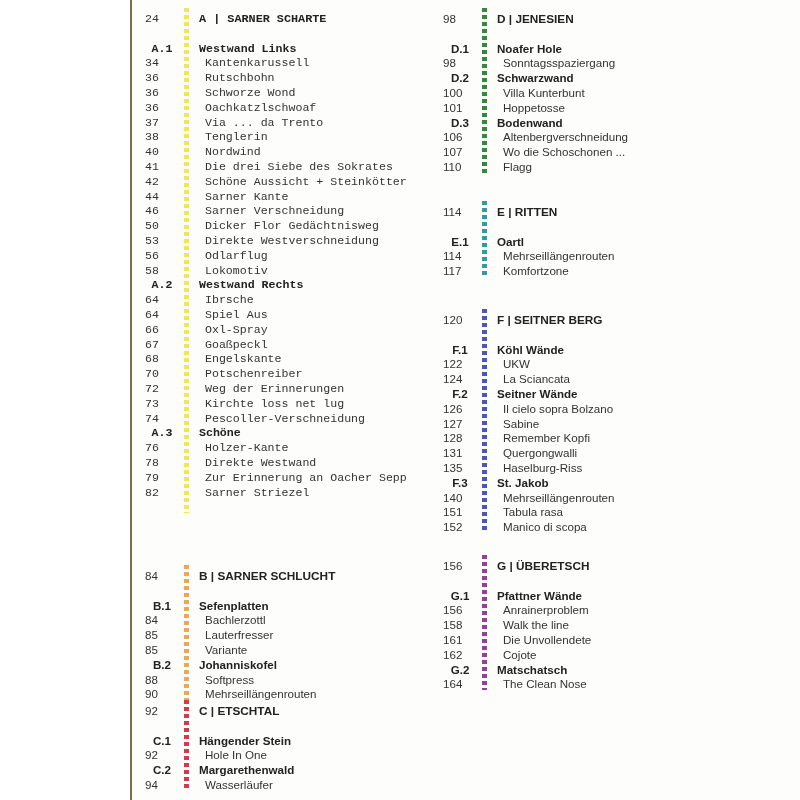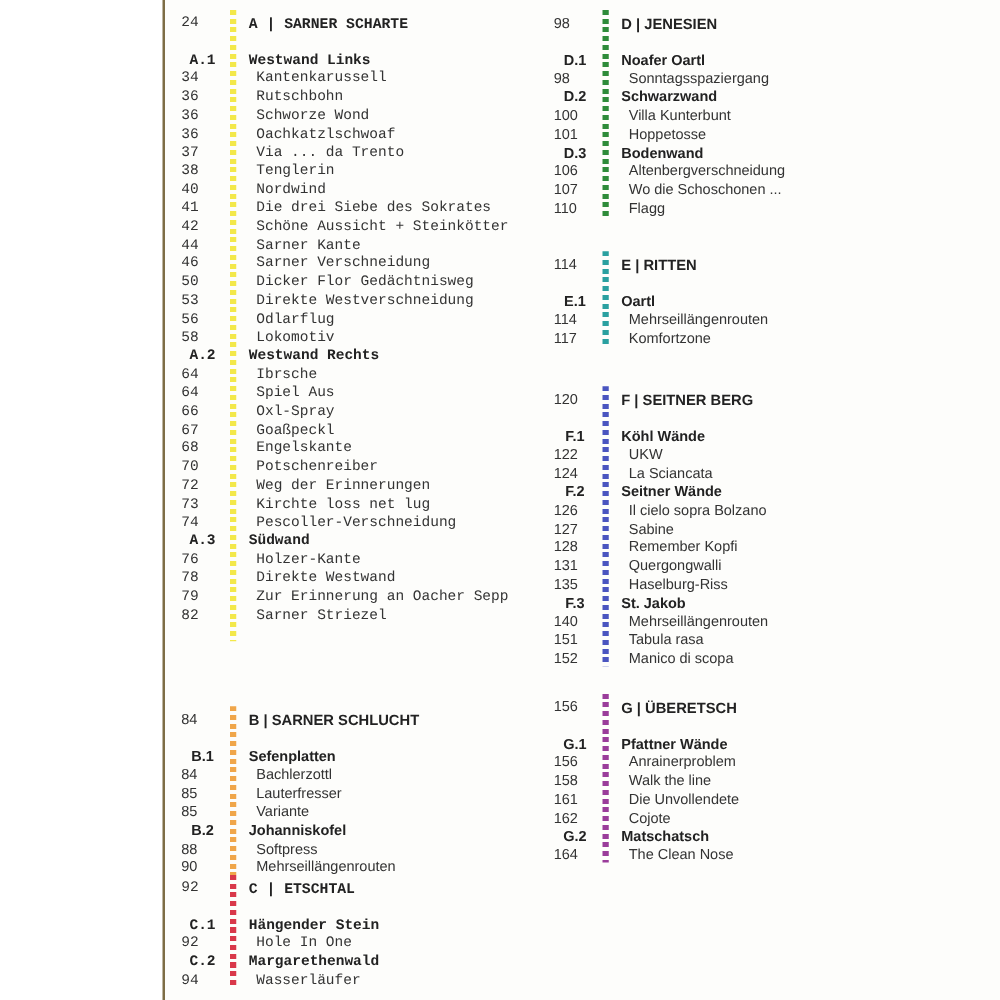--- a/index.html
+++ b/index.html
@@ -149,21 +149,21 @@
       <div class="row route">
         <span class="num">73</span>
         <span class="txt">Kirchte loss net lug</span>
       </div>
       <div class="row route">
         <span class="num">74</span>
         <span class="txt">Pescoller-Verschneidung</span>
       </div>
       <div class="row sub">
         <span class="num">A.3</span>
-        <span class="txt">Südwand</span>
+        <span class="txt">Schöne</span>
       </div>
       <div class="row route">
         <span class="num">76</span>
         <span class="txt">Holzer-Kante</span>
       </div>
       <div class="row route">
         <span class="num">78</span>
         <span class="txt">Direkte Westwand</span>
       </div>
       <div class="row route">
@@ -205,21 +205,21 @@
       <div class="row route">
         <span class="num">88</span>
         <span class="txt">Softpress</span>
       </div>
       <div class="row route">
         <span class="num">90</span>
         <span class="txt">Mehrseillängenrouten</span>
       </div>
       <div class="dots" style="--c: #f0a64a; height: 135.2px;"></div>
     </div>
-  <div class="section" style="top: 704px; font-family: Liberation Mono, monospace;">
+  <div class="section" style="top: 704px;">
       <div class="row header">
         <span class="num">92</span>
         <span class="txt">C | ETSCHTAL</span>
       </div>
       <div class="row gap"></div>
       <div class="row sub">
         <span class="num">C.1</span>
         <span class="txt">Hängender Stein</span>
       </div>
       <div class="row route">
@@ -240,21 +240,21 @@
 
 <div class="column col-right">
   <div class="section" style="top: 12px;">
       <div class="row header">
         <span class="num">98</span>
         <span class="txt">D | JENESIEN</span>
       </div>
       <div class="row gap"></div>
       <div class="row sub">
         <span class="num">D.1</span>
-        <span class="txt">Noafer Oartl</span>
+        <span class="txt">Noafer Hole</span>
       </div>
       <div class="row route">
         <span class="num">98</span>
         <span class="txt">Sonntagsspaziergang</span>
       </div>
       <div class="row sub">
         <span class="num">D.2</span>
         <span class="txt">Schwarzwand</span>
       </div>
       <div class="row route">

